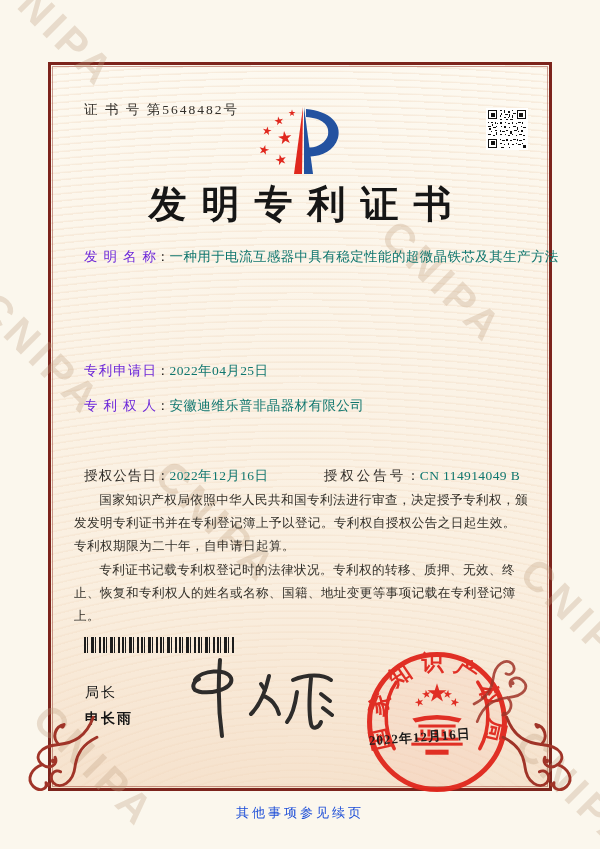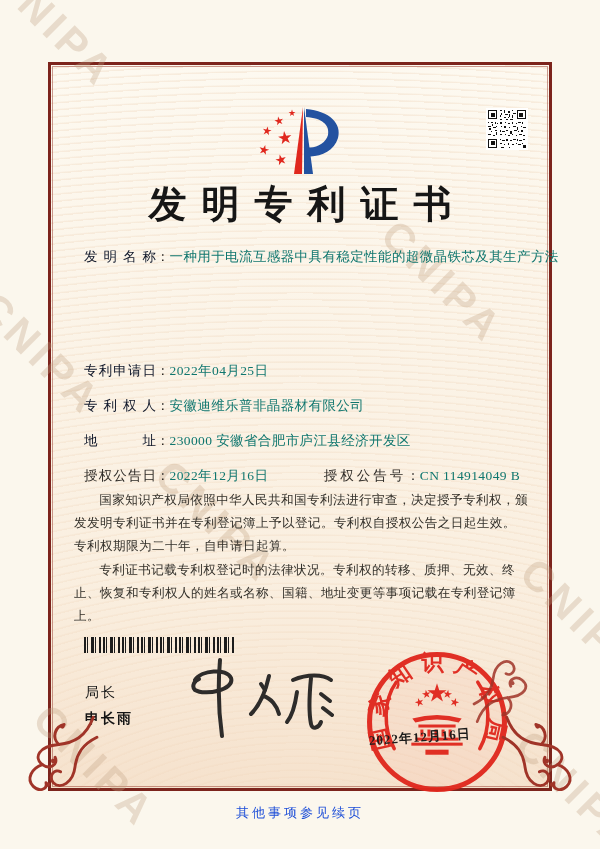--- a/index.html
+++ b/index.html
@@ -48,21 +48,21 @@
   .qr { position:absolute; left:486px; top:108px; width:42px; height:42px; background:#fff; padding:2px; }
   .title {
     position:absolute; left:0; top:179px; width:100%;
     text-align:center; font-size:38px; font-weight:600;
     letter-spacing:15px; text-indent:15px; color:#161616;
   }
   
   .row { position:absolute; left:84px; font-size:13.5px; line-height:20px; white-space:nowrap; }
   .lbl {
     display:inline-block; width:72px; vertical-align:top;
-    text-align:justify; text-align-last:justify; color:#0f172a;
+    text-align:justify; text-align-last:justify; color:#6d28d9;
   }
   .colon { display:inline-block; }
   .val { color:#0f766e; letter-spacing:0.4px; }
   .pair2 { display:inline-block; margin-left:52px; }
   .lbl5 { display:inline-block; width:72px; text-align:justify; text-align-last:justify; }
   
   .paras { position:absolute; left:74px; top:489px; width:454px; font-size:12.6px; line-height:1.84; color:#33302a; letter-spacing:0.4px; }
   .paras p { text-indent:2em; }
   
   .barcode {
@@ -136,20 +136,21 @@
     <path d="M58,38 C50,30 54,18 64,16"></path>
   </g>
   <g fill="#a03428">
       <circle cx="52" cy="56" r="2.6"></circle>
       <circle cx="62" cy="18" r="2.6"></circle>
     </g>
 </svg>
 
 <div class="content">
 
+  <div class="cert-no">证 书 号 第5648482号</div>
 
   <svg class="logo" width="88" height="74" viewBox="0 0 88 74">
     <defs>
       <path id="star" d="M0,-1 L0.2245,-0.309 0.951,-0.309 0.3633,0.118 0.5878,0.809 0,0.382 -0.5878,0.809 -0.3633,0.118 -0.951,-0.309 -0.2245,-0.309 Z"></path>
     </defs>
 
     <polygon points="47,3 38,70 46,70" fill="#e0281e"></polygon>
     <polygon points="48,3 48,70 57,70" fill="#2352a0"></polygon>
 
     <path d="M50,5 C74,7 86,20 82,34 C78,48 62,54 50,52 L50,43 C60,45 70,39 72,31 C74,21 66,14 50,13 Z" fill="#2352a0"></path>
@@ -191,23 +192,20 @@
   <div class="title">发明专利证书</div>
 
   <div class="row" style="top:247px;">
     <span class="lbl">发明名称</span><span class="colon">：</span><span class="val">一种用于电流互感器中具有稳定性能的超微晶铁芯及其生产方法</span>
   </div>
   <div class="row" style="top:361px;">
     <span class="lbl">专利申请日</span><span class="colon">：</span><span class="val">2022年04月25日</span>
   </div>
   <div class="row" style="top:396px;">
     <span class="lbl">专利权人</span><span class="colon">：</span><span class="val">安徽迪维乐普非晶器材有限公司</span>
-  </div>
-  <div class="row" style="top:431px;">
-    <span class="lbl">地址</span><span class="colon">：</span><span class="val">230000 安徽省合肥市庐江县经济开发区</span>
   </div>
   <div class="row" style="top:466px;">
     <span><span class="lbl5">授权公告日</span><span class="colon">：</span><span class="val">2022年12月16日</span></span>
     <span class="pair2"><span style="letter-spacing:3px;">授权公告号</span><span class="colon">：</span><span class="val">CN 114914049 B</span></span>
   </div>
 
   <div class="paras">
     <p>国家知识产权局依照中华人民共和国专利法进行审查，决定授予专利权，颁发发明专利证书并在专利登记簿上予以登记。专利权自授权公告之日起生效。专利权期限为二十年，自申请日起算。</p>
     <p>专利证书记载专利权登记时的法律状况。专利权的转移、质押、无效、终止、恢复和专利权人的姓名或名称、国籍、地址变更等事项记载在专利登记簿上。</p>
   </div>

